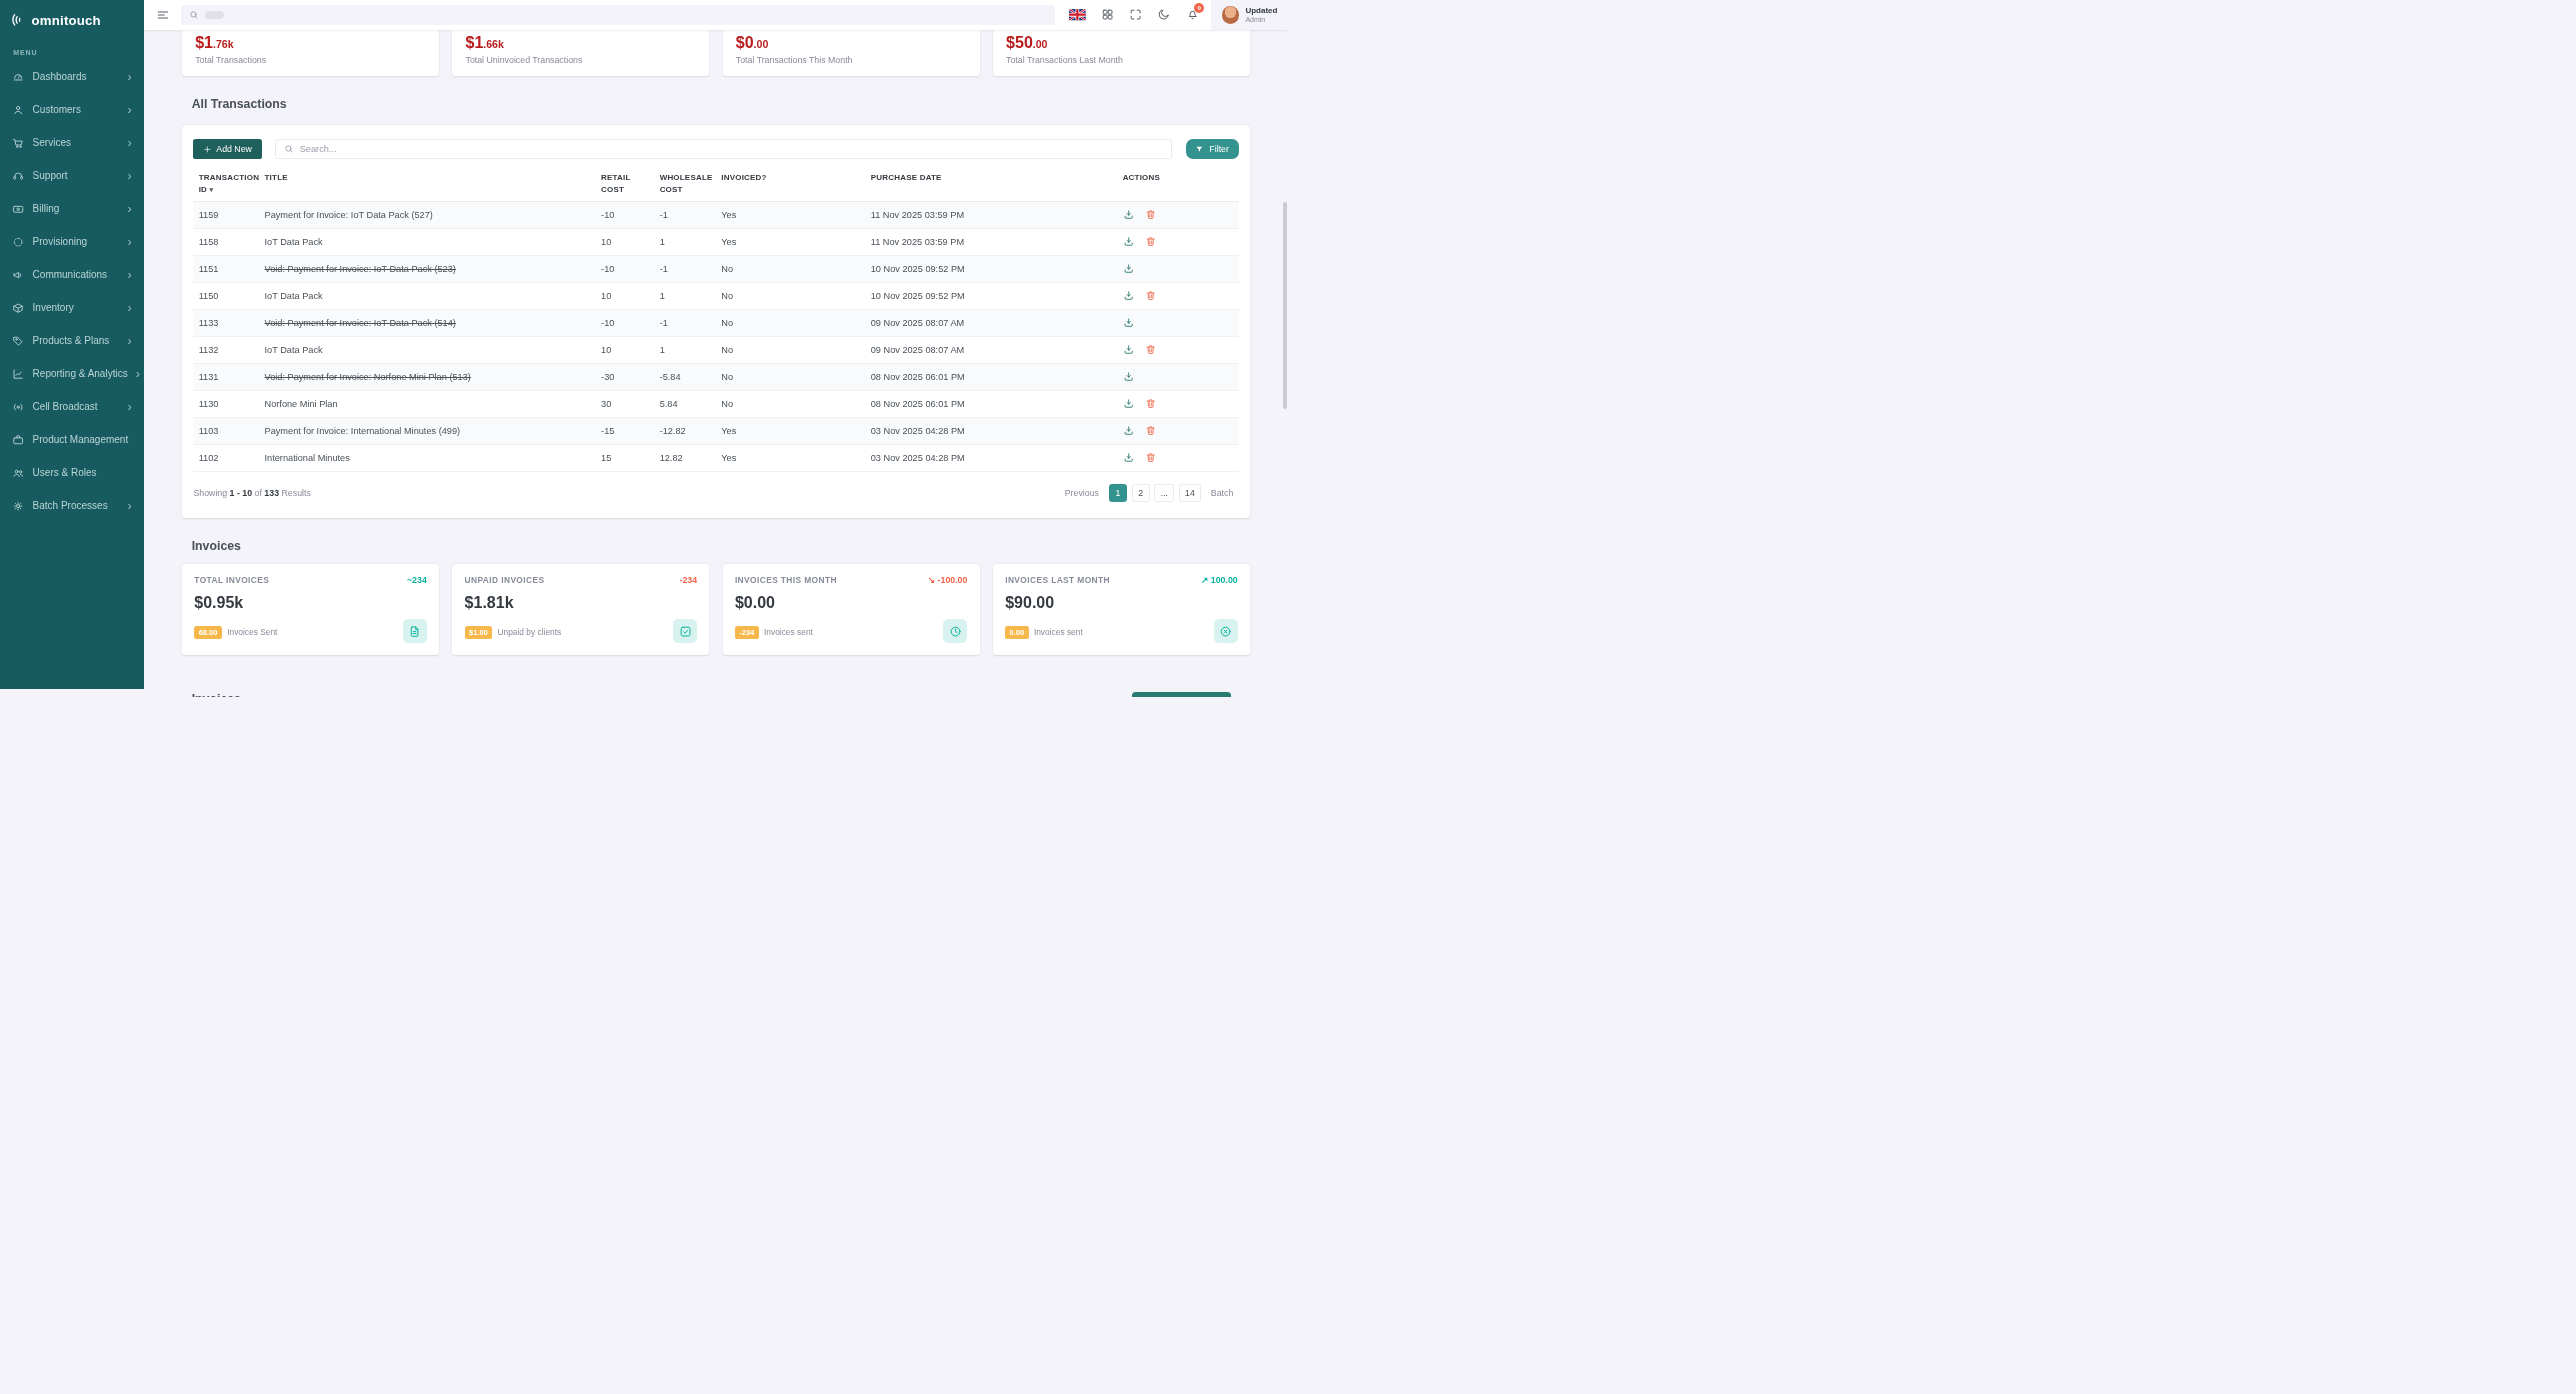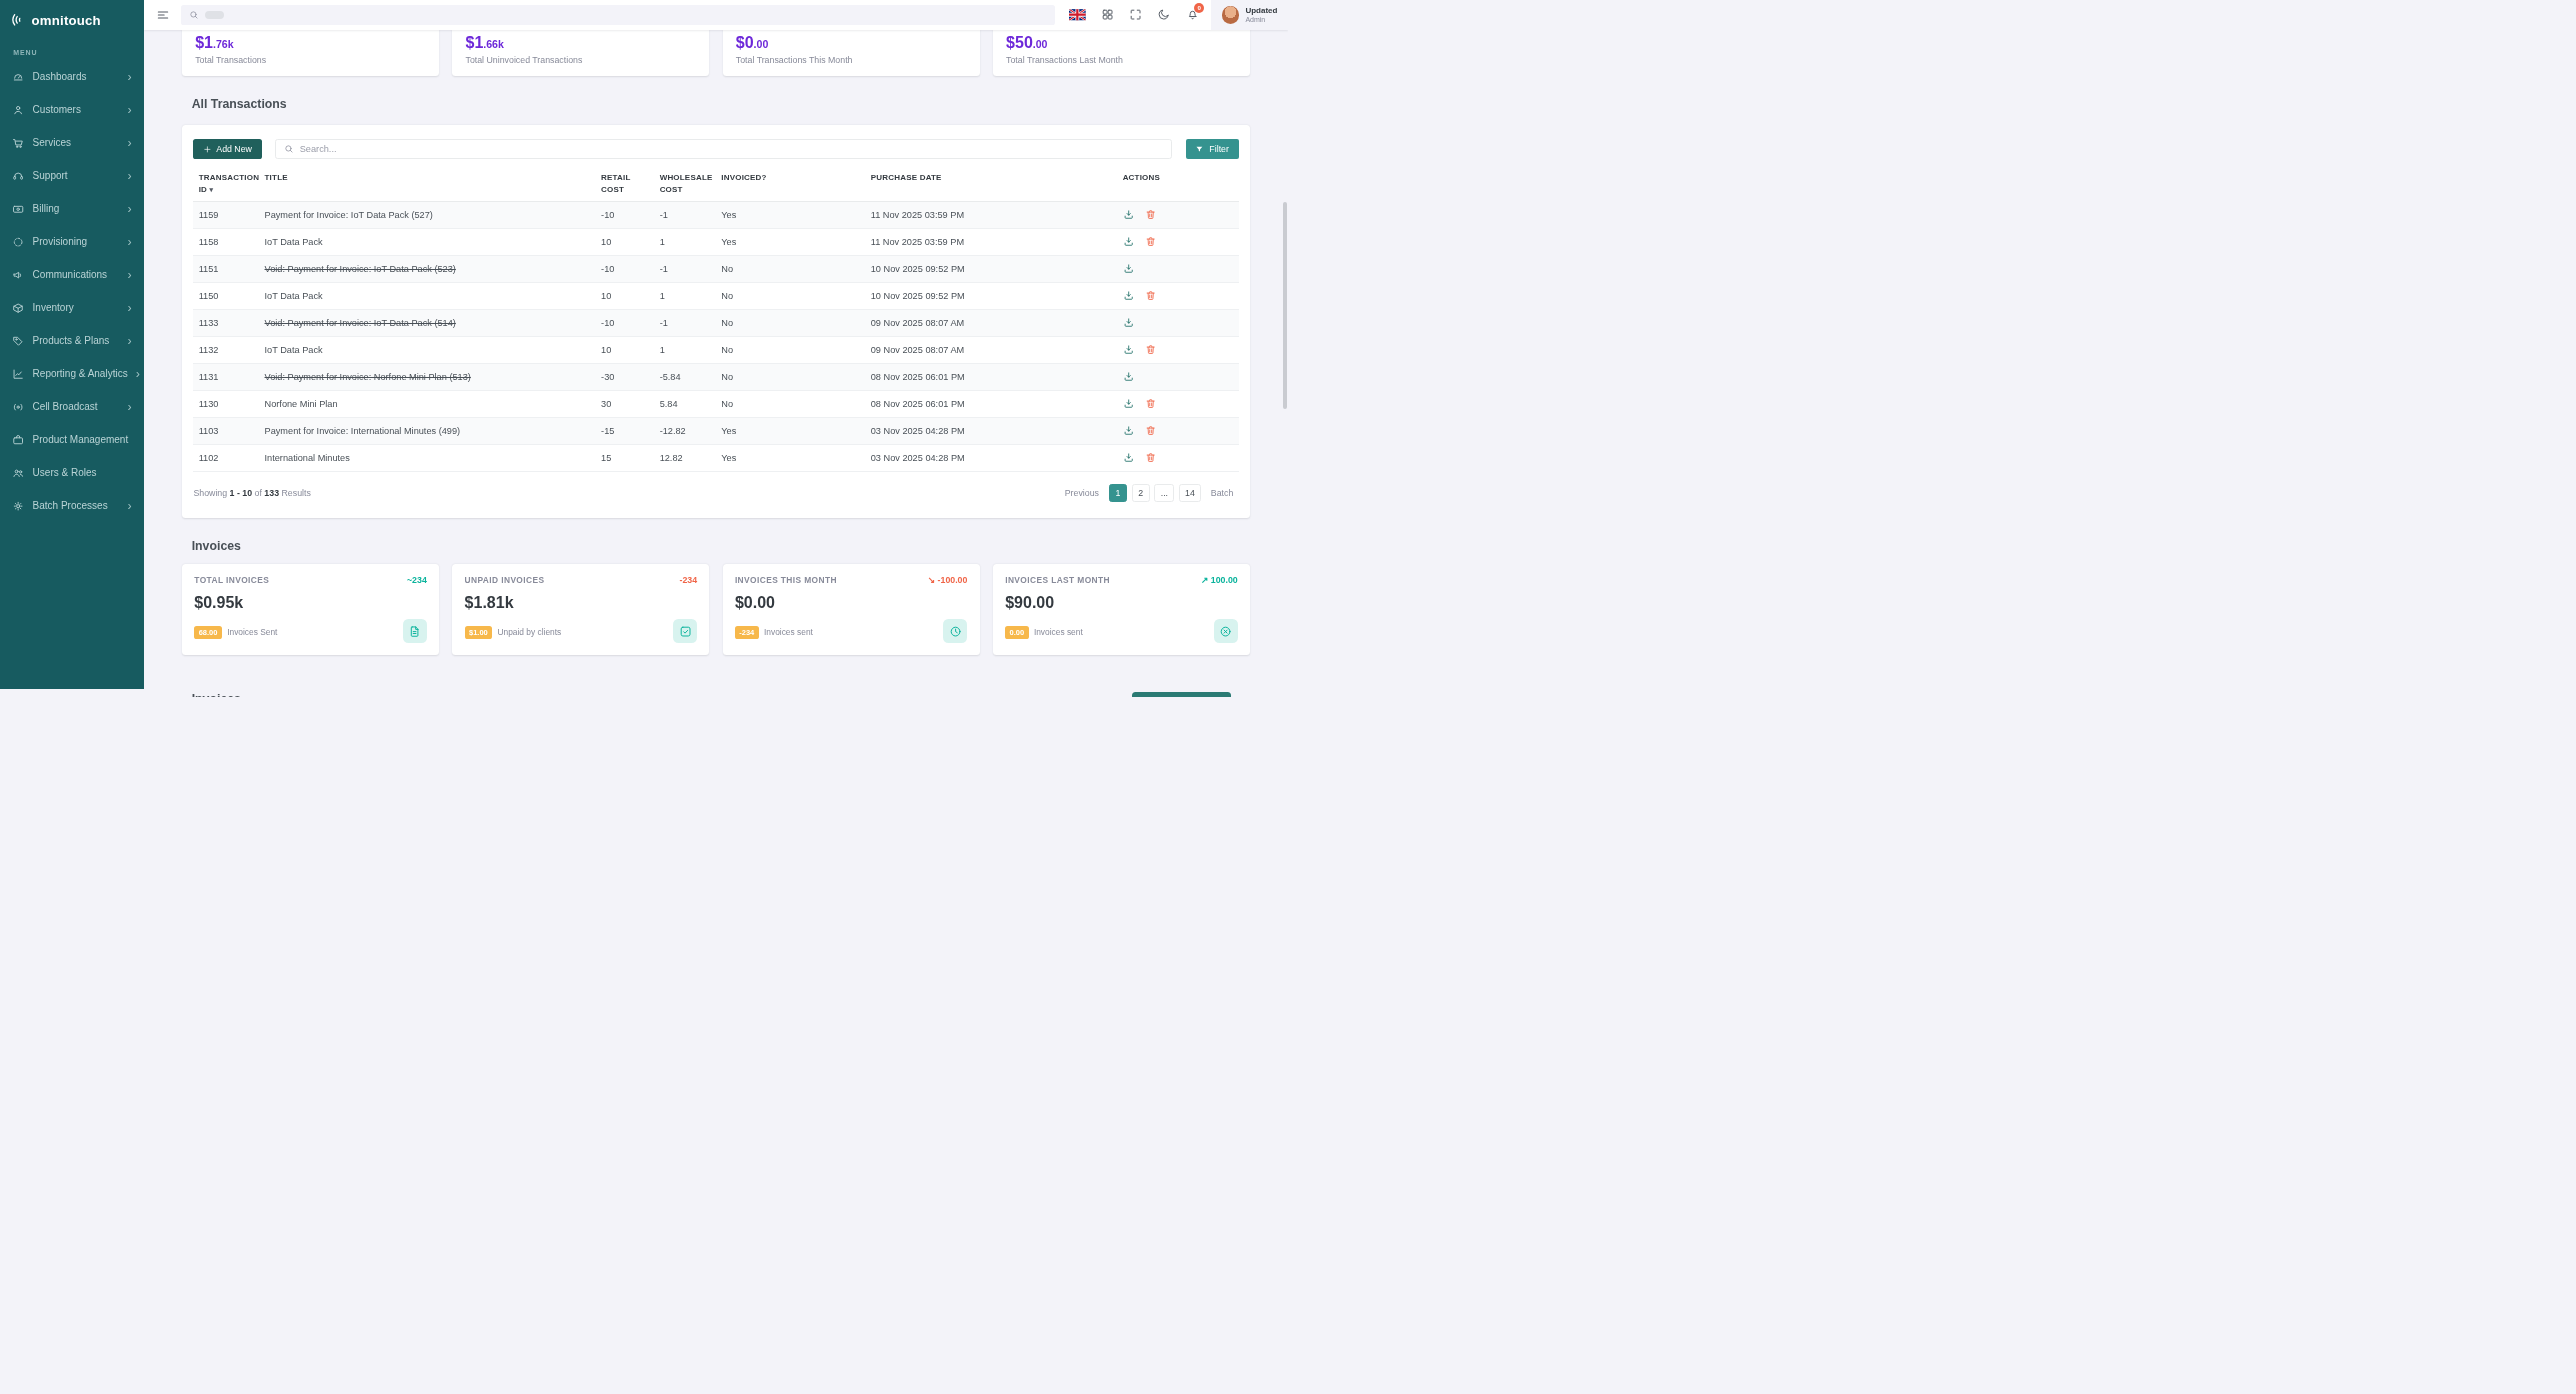--- a/index.html
+++ b/index.html
@@ -36,35 +36,35 @@
   .badge-dot{position:absolute;top:-5.3px;right:-5.3px;background:#f06548;color:#fff;font-size:6.2px;font-weight:700;min-width:9.7px;height:9.7px;border-radius:5.3px;display:flex;align-items:center;justify-content:center;padding:0 1.8px}
   .user-block{height:30px;background:#f3f3f9;display:flex;align-items:center;gap:6.2px;padding:0 10.6px;cursor:pointer}
   .avatar{width:17.6px;height:17.6px;border-radius:50%;flex:none;background:radial-gradient(circle at 50% 35%,#e9b08a 0 40%,#b96a43 41% 100%)}
   .user-name{font-size:8px;font-weight:700;color:#343a40;line-height:1.2}
   .user-role{font-size:7px;color:#878a99;line-height:1.2}
 
   
   .content{flex:1;overflow:hidden;padding:0 38px;position:relative}
   .stats-row{display:flex;gap:13.2px}
   .stat-card{flex:1;background:#fff;border-radius:0 0 3.5px 3.5px;box-shadow:0 0.9px 1.8px rgba(56,65,74,.14);padding:2.6px 13.2px 10.6px}
-  .stat-value{font-size:16px;font-weight:700;color:#6d28d9;line-height:1.2}
+  .stat-value{font-size:16px;font-weight:700;color:#b91c1c;line-height:1.2}
   .stat-sub{font-size:10.6px;font-weight:700}
   .stat-label{margin-top:3.5px;color:#878a99;font-size:8.8px}
   .section-heading{font-size:12.3px;font-weight:700;color:#495057;margin:21px 0 0 9.7px}
 
   .panel{background:#fff;border-radius:3.5px;box-shadow:0 0.9px 1.8px rgba(56,65,74,.14);margin-top:14px;padding:10.6px 11.4px 16px}
   .toolbar{display:flex;gap:13.2px;align-items:center;margin-top:3.5px}
   .btn-add{height:19.4px;background:#20605c;color:#fff;border:none;border-radius:2.6px;display:flex;align-items:center;gap:4.4px;padding:0 9.7px;font-size:8.8px;cursor:pointer;font-family:inherit}
   .btn-add svg{width:8.8px;height:8.8px}
   .toolbar-search{flex:1;height:20px;border:0.9px solid #e9ebec;border-radius:2.6px;display:flex;align-items:center;gap:6.2px;padding:0 8px;background:#fff}
   .toolbar-search .ts-icon{display:flex;color:#878a99}
   .toolbar-search svg{width:9.7px;height:9.7px}
   .toolbar-search input{border:none;outline:none;flex:1;font-size:9.2px;color:#495057;font-family:inherit;background:transparent}
   .toolbar-search input::placeholder{color:#9a9da9}
-  .btn-filter{height:19.4px;background:#35938f;color:#fff;border:none;border-radius:2px;display:flex;align-items:center;gap:5.3px;padding:0 9.7px;font-size:8.8px;cursor:pointer;font-family:inherit}
+  .btn-filter{height:19.4px;background:#35938f;color:#fff;border:none;border-radius:7px;display:flex;align-items:center;gap:5.3px;padding:0 9.7px;font-size:8.8px;cursor:pointer;font-family:inherit}
   .btn-filter svg{width:8.8px;height:8.8px}
 
   table{width:100%;border-collapse:collapse;margin-top:9.7px;table-layout:fixed}
   thead th{text-align:left;font-size:8px;letter-spacing:0.2px;color:#343a40;font-weight:700;padding:3.5px 5.3px 5.3px;border-bottom:0.9px solid #e9ebec;text-transform:uppercase;vertical-align:top;line-height:1.45}
   .caret{font-size:7px;color:#555b64}
   tbody td{font-size:9.2px;color:#495057;padding:0 5.3px;height:27px;border-bottom:0.9px solid #eef0f2;overflow:hidden;white-space:nowrap;text-overflow:ellipsis}
   tbody tr:nth-child(odd){background:#f9fafb}
   tr.void .cell-title{text-decoration:line-through}
   .action-download,.action-trash{display:inline-flex;vertical-align:middle;cursor:pointer}
   .action-download{color:#1d6f66}

